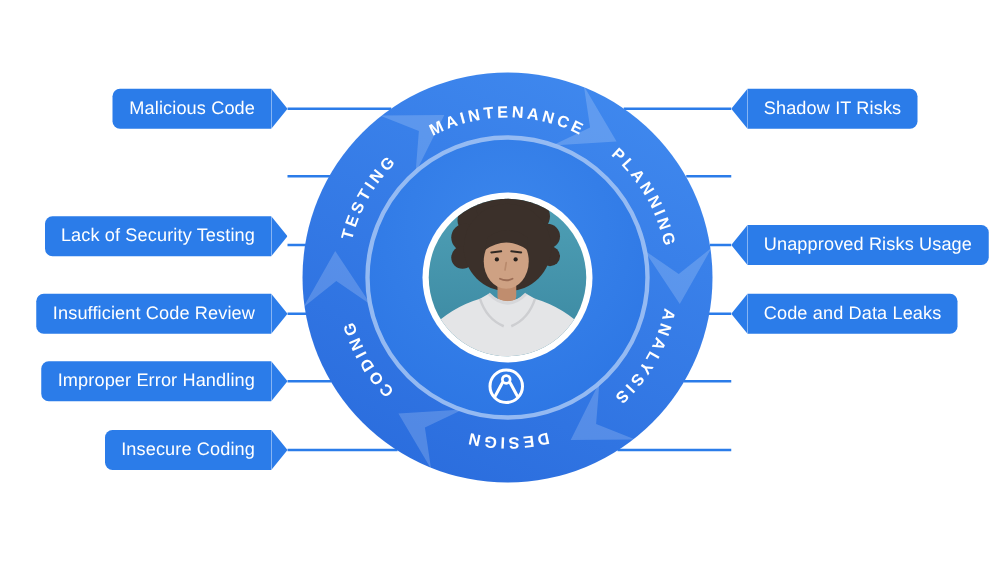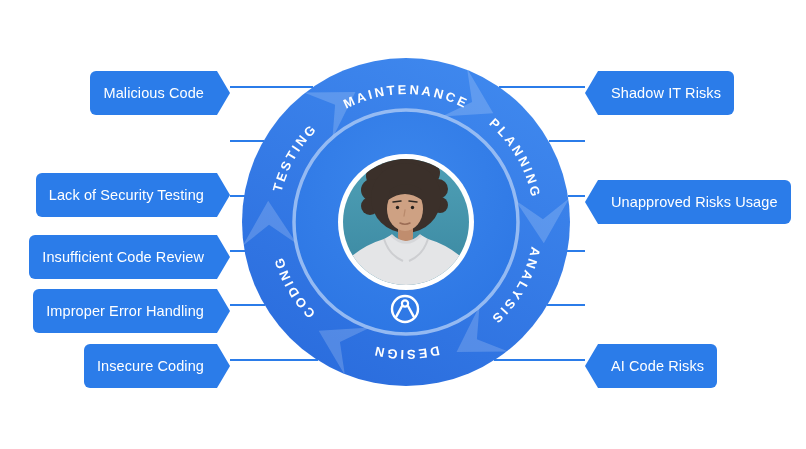--- a/index.html
+++ b/index.html
@@ -5,21 +5,21 @@
   html,body{margin:0;padding:0;background:#ffffff;}
   .stage{
     position:relative;width:806px;height:449px;overflow:hidden;
     background:#ffffff;
     font-family:"Liberation Sans", sans-serif;
   }
   
   .conn{position:absolute;height:2px;background:#2B7CE9;}
   
   .pill{
-    position:absolute;height:44px;display:inline-flex;align-items:center;justify-content:center;
+    position:absolute;height:32px;display:inline-flex;align-items:center;justify-content:center;
     background:#2B7CE9;color:#ffffff;font-size:14.5px;font-weight:500;letter-spacing:.1px;
     padding:0 13px;white-space:nowrap;box-sizing:border-box;text-align:center;
   }
   .pill-left{border-radius:6px 0 0 6px;}
   .pill-left::after{
     content:"";position:absolute;left:100%;top:0;bottom:0;width:13px;
     background:#2B7CE9;clip-path:polygon(0 0,100% 50%,0 100%);
   }
   .pill-right{border-radius:0 6px 6px 0;}
   .pill-right::before{
@@ -175,17 +175,17 @@
   <div class="pill pill-left" style="top:344px;right:589px;">
     <span>Insecure Coding</span>
     </div>
 
   <div class="pill pill-right" style="top:71px;left:598px;">
     <span>Shadow IT Risks</span>
     </div>
   <div class="pill pill-right" style="top:180px;left:598px;">
     <span>Unapproved Risks Usage</span>
     </div>
-  <div class="pill pill-right" style="top:344px;left:598px;">
-    <span>AI Code Risks</span>
+  <div class="pill pill-right" style="top:235px;left:598px;">
+    <span>Code and Data Leaks</span>
     </div>
 
 </div>
 
 </body></html>

